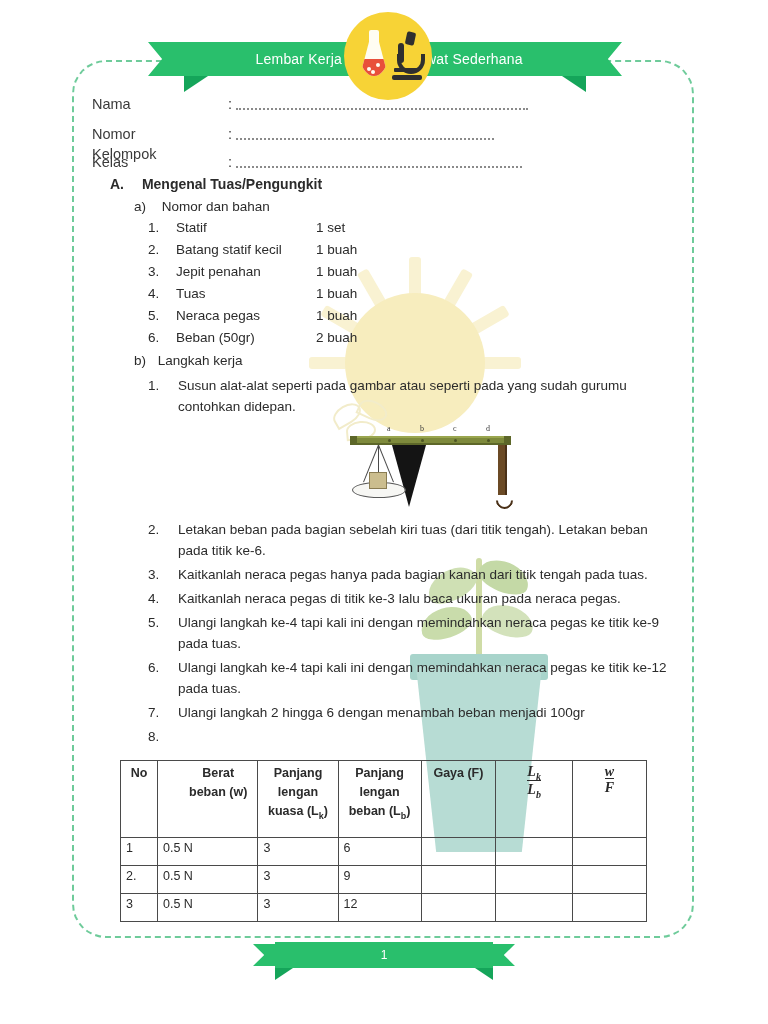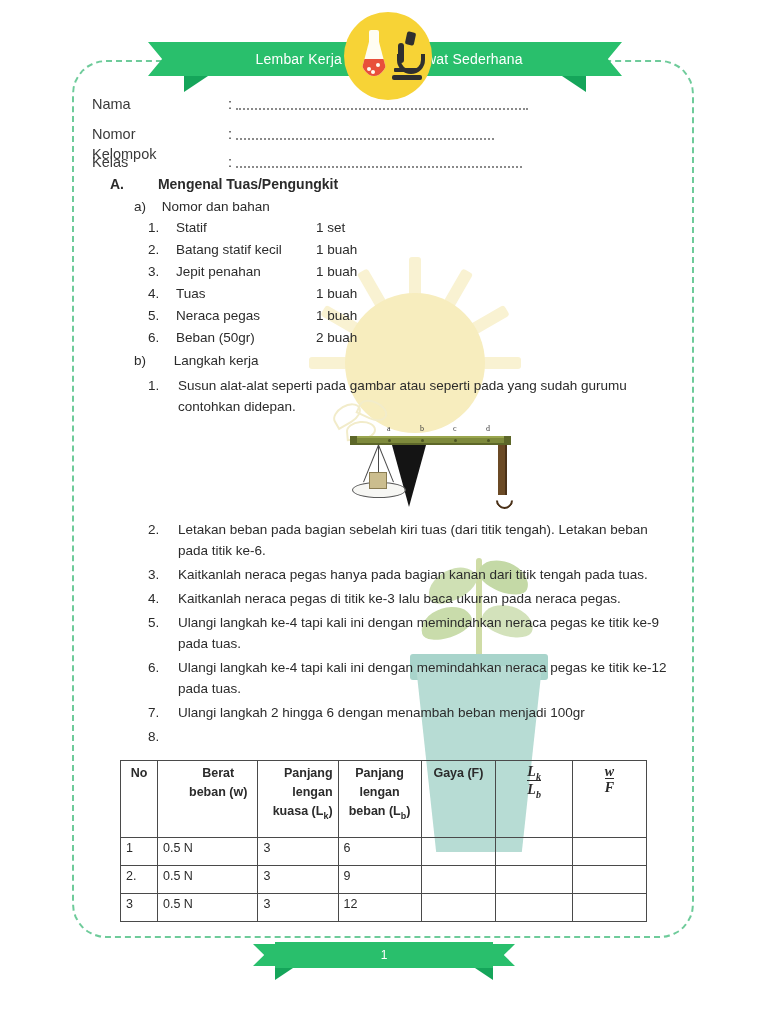--- a/index.html
+++ b/index.html
@@ -262,21 +262,21 @@
     border-top: 2px dotted #8a8a8a;
   }
 
   .sec-a {
     position: absolute;
     left: 110px; top: 176px;
     font-size: 14px;
     font-weight: bold;
     color: #2b2b2b;
   }
-  .sec-a .lbl { margin-left: 30px; }
+  .sec-a .lbl { margin-left: 14px; }
   .sub-a {
     position: absolute;
     left: 134px; top: 199px;
     font-size: 13.5px;
   }
   .sub-a .lbl { margin-left: 12px; }
 
   .mat-list {
     position: absolute;
     left: 148px; top: 220px;
@@ -289,21 +289,21 @@
   }
   .mat-num  { position: absolute; left: 0; }
   .mat-name { position: absolute; left: 28px; }
   .mat-qty  { position: absolute; left: 168px; }
 
   .sub-b {
     position: absolute;
     left: 134px; top: 353px;
     font-size: 13.5px;
   }
-  .sub-b .lbl { margin-left: 24px; }
+  .sub-b .lbl { margin-left: 8px; }
 
   .steps {
     position: absolute;
     left: 148px;
     width: 532px;
     font-size: 13.5px;
     line-height: 21px;
   }
   .steps.first { top: 375px; }
   .steps.rest  { top: 519px; }
@@ -436,21 +436,21 @@
     height: 70px;
     line-height: 19px;
     font-weight: bold;
   }
   .data-table tbody td {
     height: 21px;
     text-align: left;
   }
   .data-table th.c-no   { width: 30px; }
   .data-table th.c-w    { width: 82px; padding-left: 26px; }
-  .data-table th.c-lk   { width: 78px; text-align: right; }
+  .data-table th.c-lk   { width: 78px; }
   .data-table th.c-lb   { width: 82px; }
   .data-table th.c-f    { width: 78px; }
   .data-table th.c-r1   { width: 88px; }
   .data-table th.c-r2   { width: 86px; }
   .frac {
     display: inline-block;
     text-align: center;
     font-family: "Liberation Serif", serif;
     font-style: italic;
     font-size: 14px;

